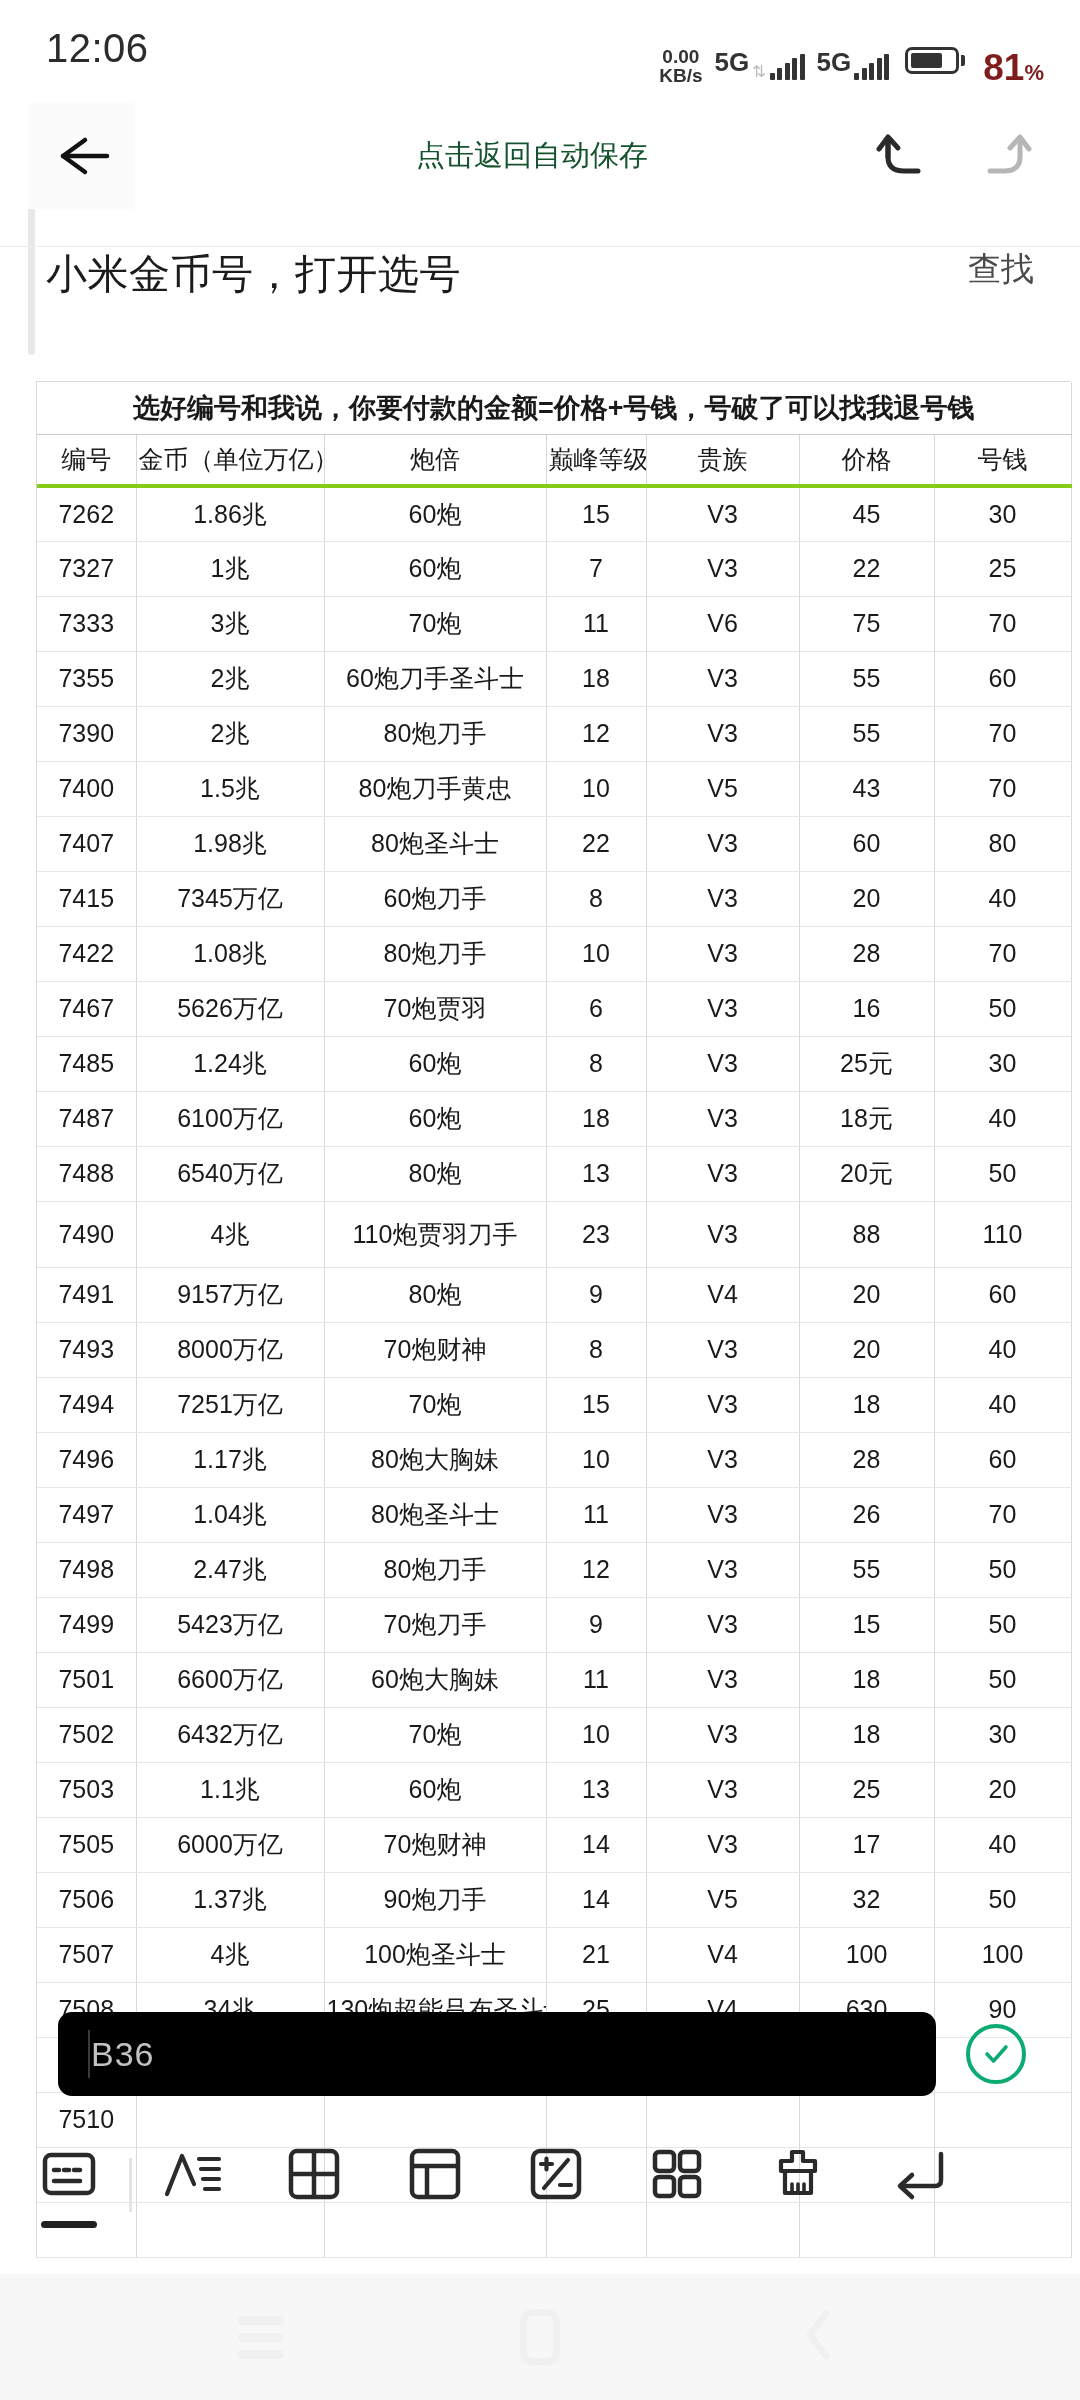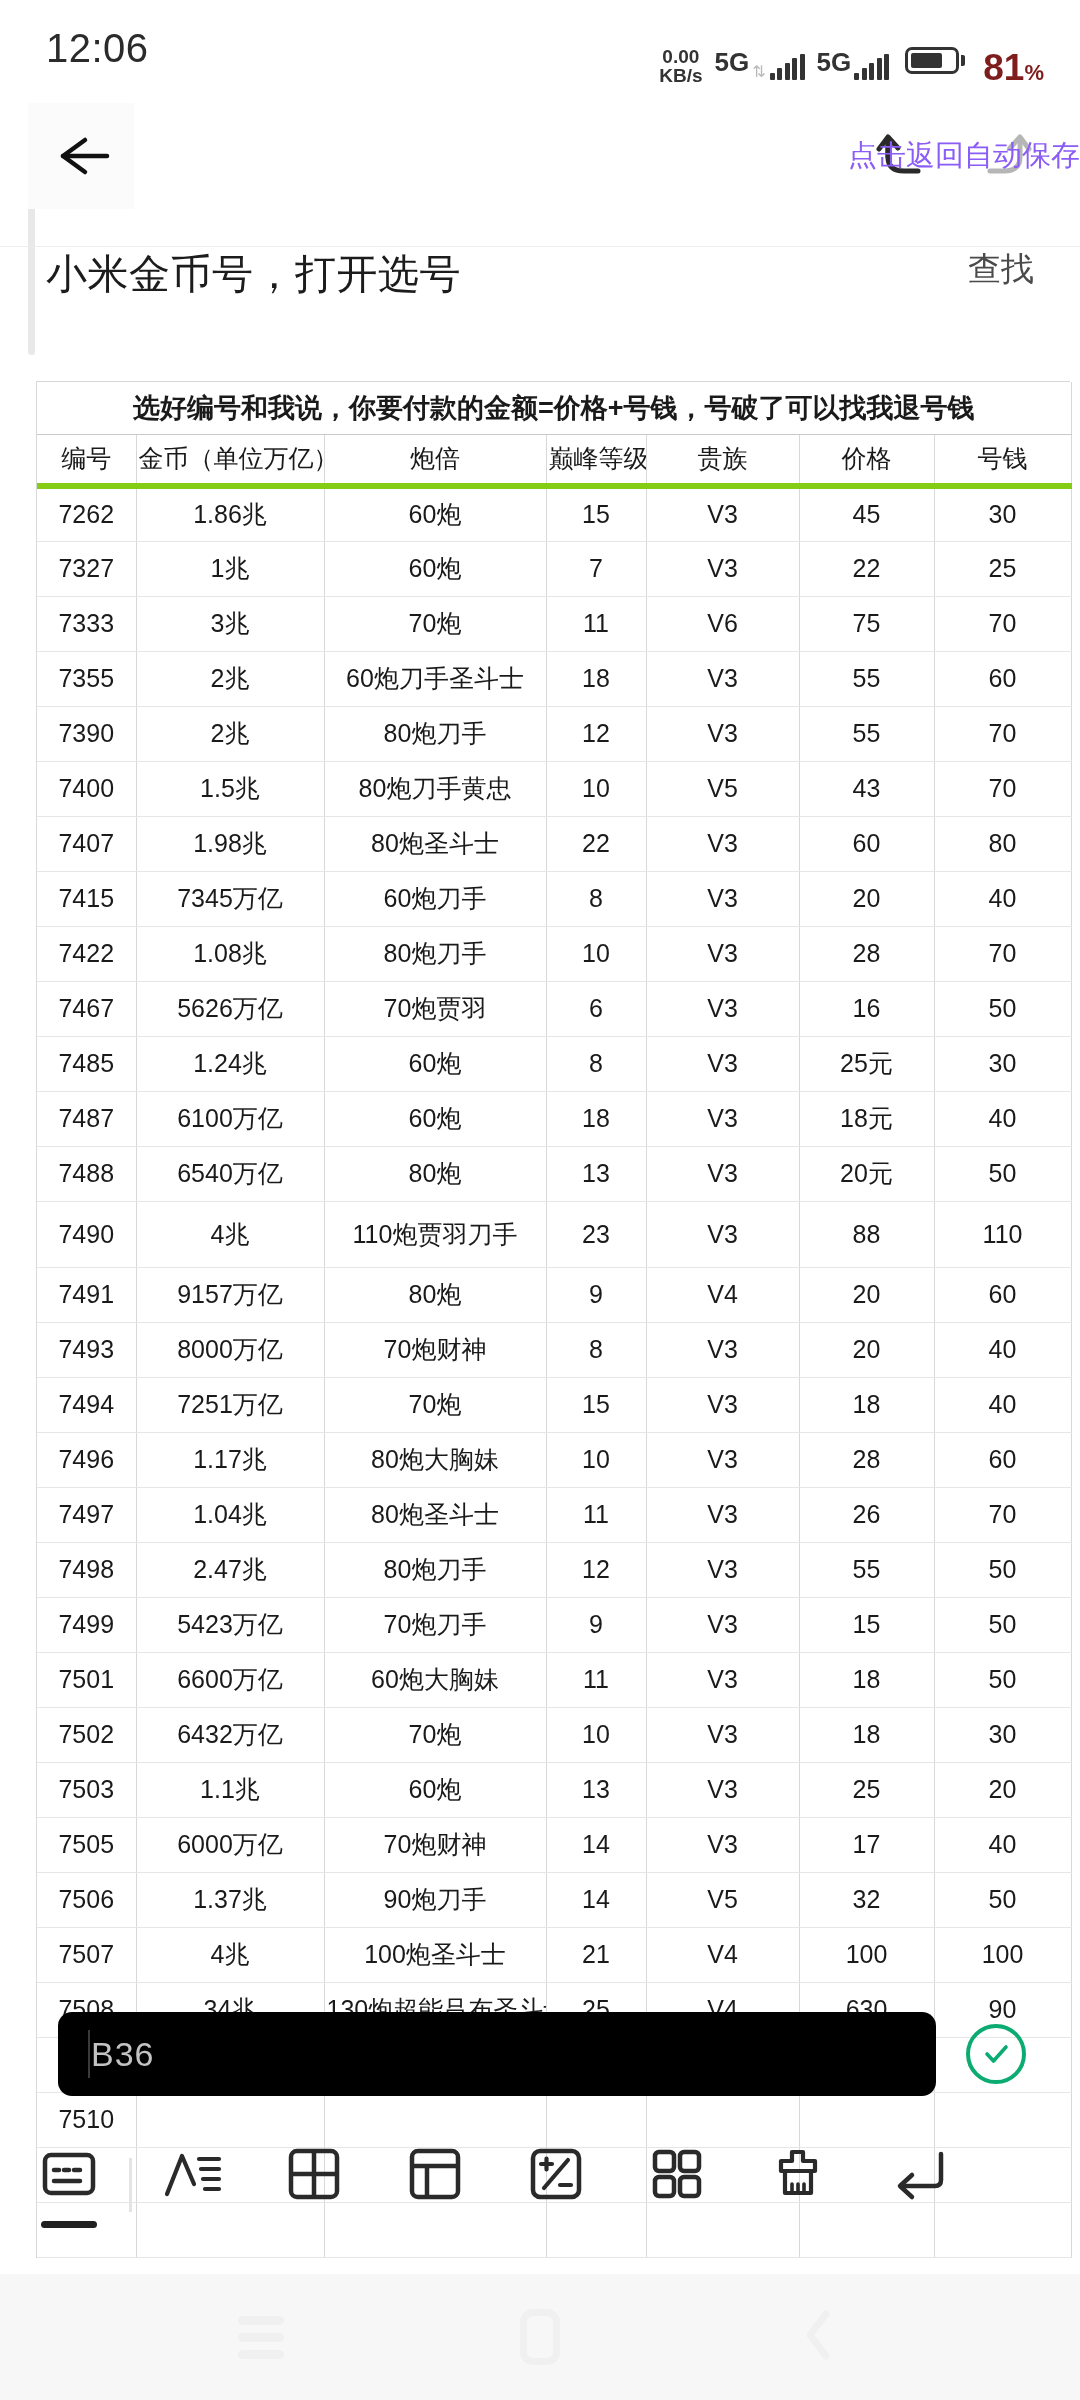--- a/index.html
+++ b/index.html
@@ -48,22 +48,22 @@
   .appbar {
     position: absolute; top: 96px; left: 0; width: 1080px; height: 120px;
     display: flex; align-items: center;
   }
   .back-btn {
     width: 106px; height: 106px; margin-left: 28px;
     display: flex; align-items: center; justify-content: center;
     background: #fbfbfb;
   }
   .autosave {
-    position: absolute; left: 0; right: 0; text-align: right;
-    font-size: 29px; color: #8b5cf6; pointer-events: none;
+    position: absolute; left: 0; right: 16px; text-align: center;
+    font-size: 29px; color: #14532d; pointer-events: none;
   }
   .ab-right {
     margin-left: auto; display: flex; align-items: center; gap: 36px;
     padding-right: 46px;
   }
   .edge-scroll {
     position: absolute; left: 28px; top: 155px; width: 7px; height: 200px;
     background: #e8e8e8; border-radius: 4px;
   }
 
@@ -94,21 +94,21 @@
     font-size: 25px;
     height: 55px;
     padding: 0 2px;
     overflow: hidden;
     white-space: nowrap;
   }
   table.grid tr.banner td {
     font-weight: bold; font-size: 27px; height: 52px;
     border-bottom: 1px solid #c9c9c9;
   }
-  table.grid tr.head td { font-size: 25px; height: 52px; border-bottom: 6px solid #84cc16;}
+  table.grid tr.head td { font-size: 25px; height: 52px; border-bottom: 4px solid #84cc16;}
   table.grid tr.tall td { height: 66px; }
   table.grid tr.empty td { height: 55px; }
 
   
   .editbar {
     position: absolute; top: 1998px; left: 0; width: 1080px; height: 112px;
     display: flex; align-items: center; padding: 0 46px 0 58px; gap: 30px;
   }
   .cellinput {
     flex: 1; height: 84px; background: #000000; border-radius: 14px;

